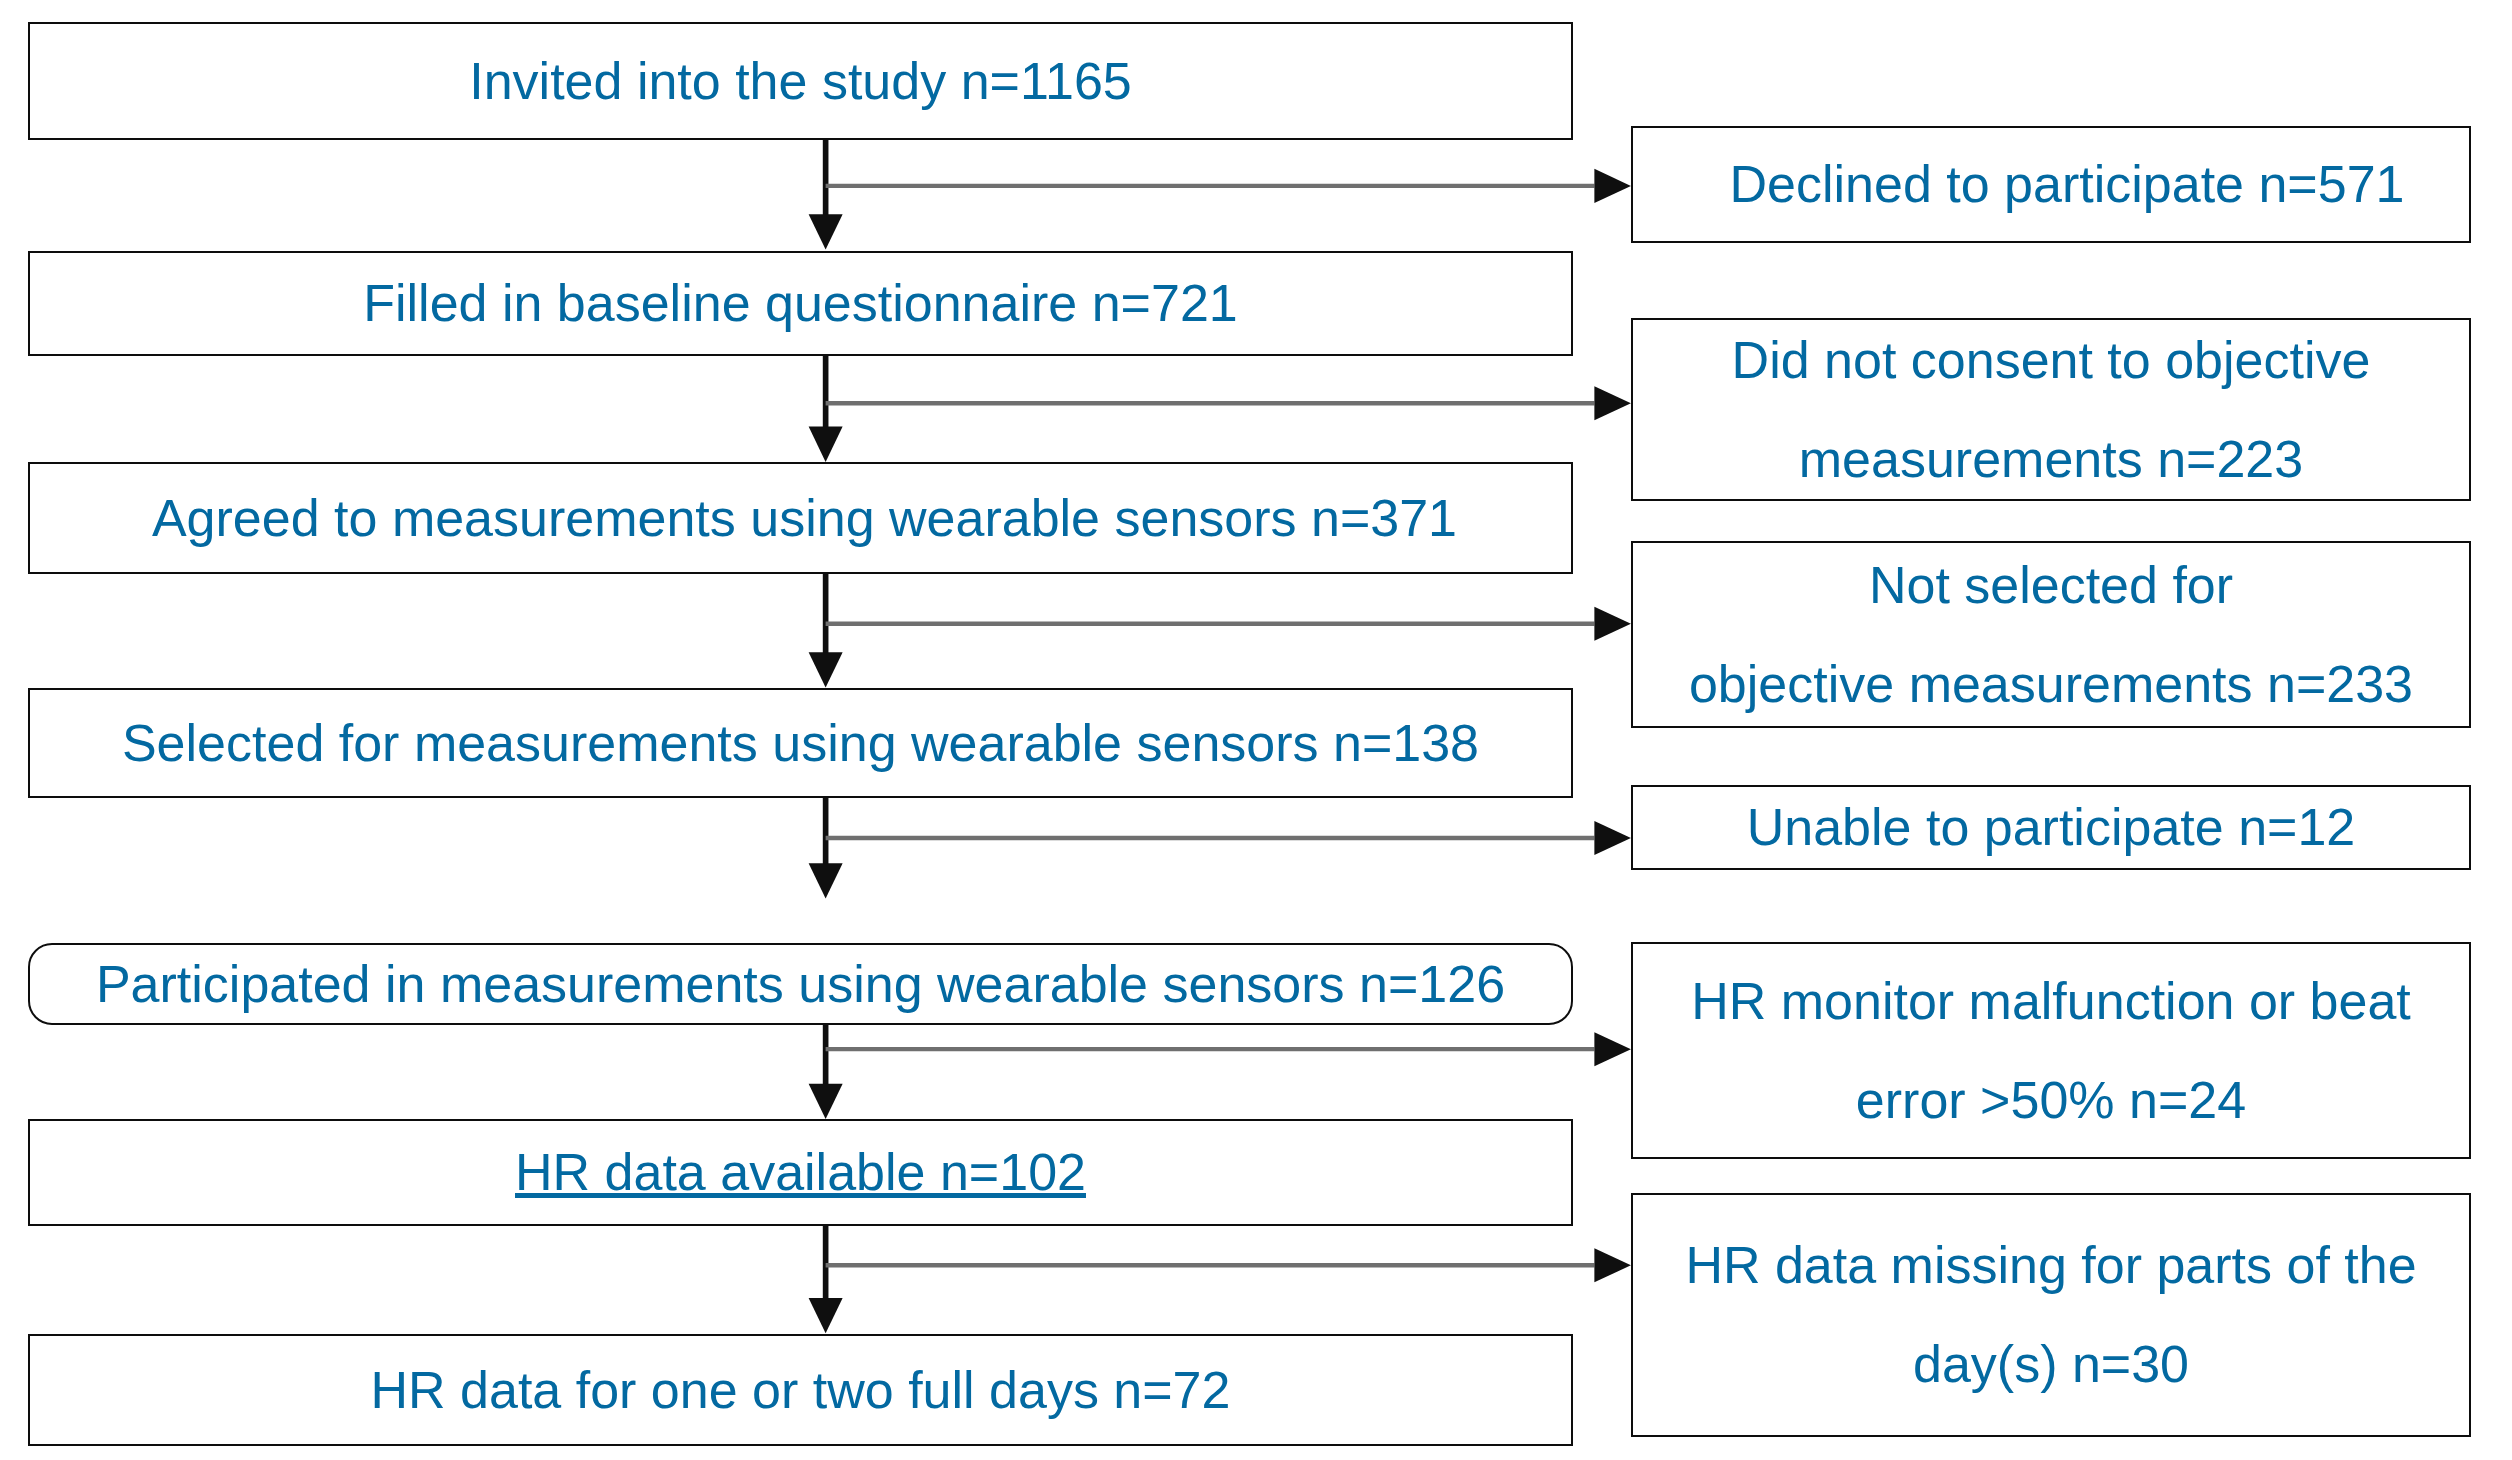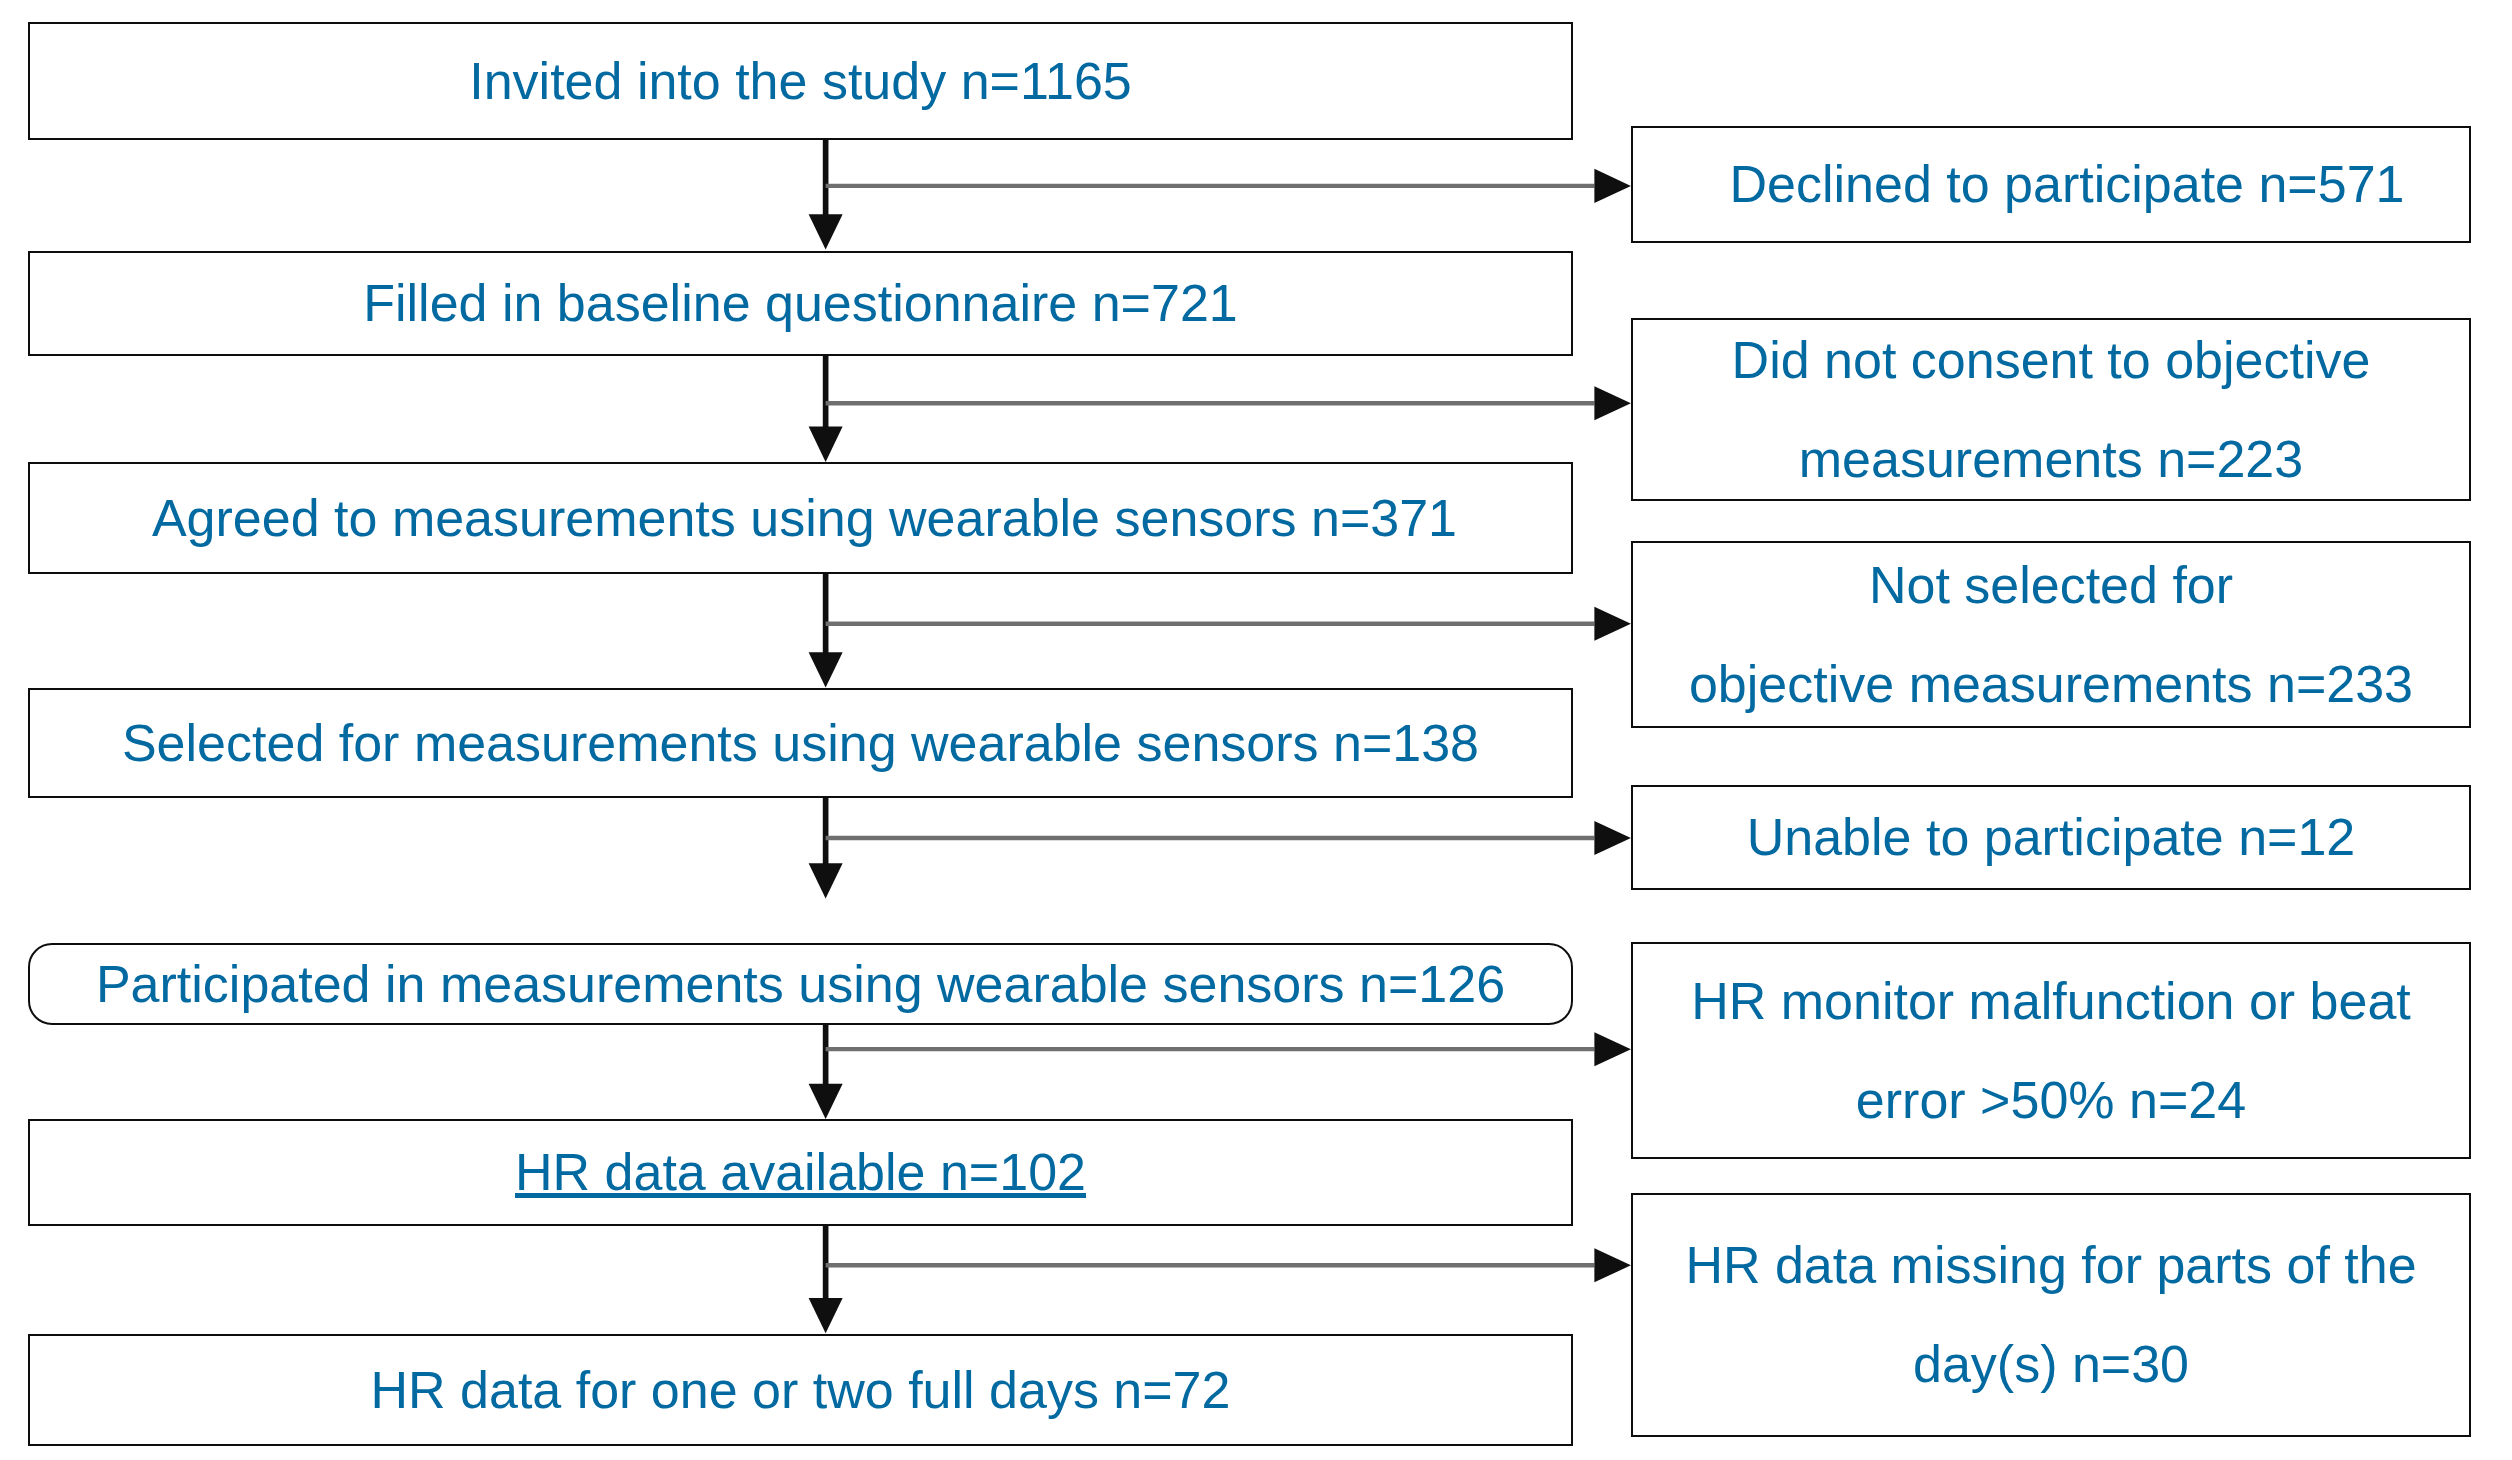--- a/index.html
+++ b/index.html
@@ -40,21 +40,21 @@
   .l2 { top: 251px;  height: 105px; }
   .l3 { top: 462px;  height: 112px; padding-left: 8px; }
   .l4 { top: 688px; height: 110px; text-align: center; }
   .l5 { top: 943px; height: 82px; border-radius: 24px; }
   .l6 { top: 1119px; height: 107px; text-decoration: underline; }
   .l7 { top: 1334px; height: 112px; }
 
   .r1 { top: 126px;  height: 117px; padding-left: 32px; }
   .r2 { top: 318px;  height: 183px; }
   .r3 { top: 541px;  height: 187px; }
-  .r4 { top: 785px; height: 105px; text-align: right; }
+  .r4 { top: 785px; height: 85px; text-align: right; }
   .r5 { top: 942px; height: 217px; }
   .r6 { top: 1193px; height: 244px; }
 
   .arrow-layer {
     position: absolute;
     left: 0; top: 0;
     width: 2512px;
     height: 1460px;
     pointer-events: none;
   }

